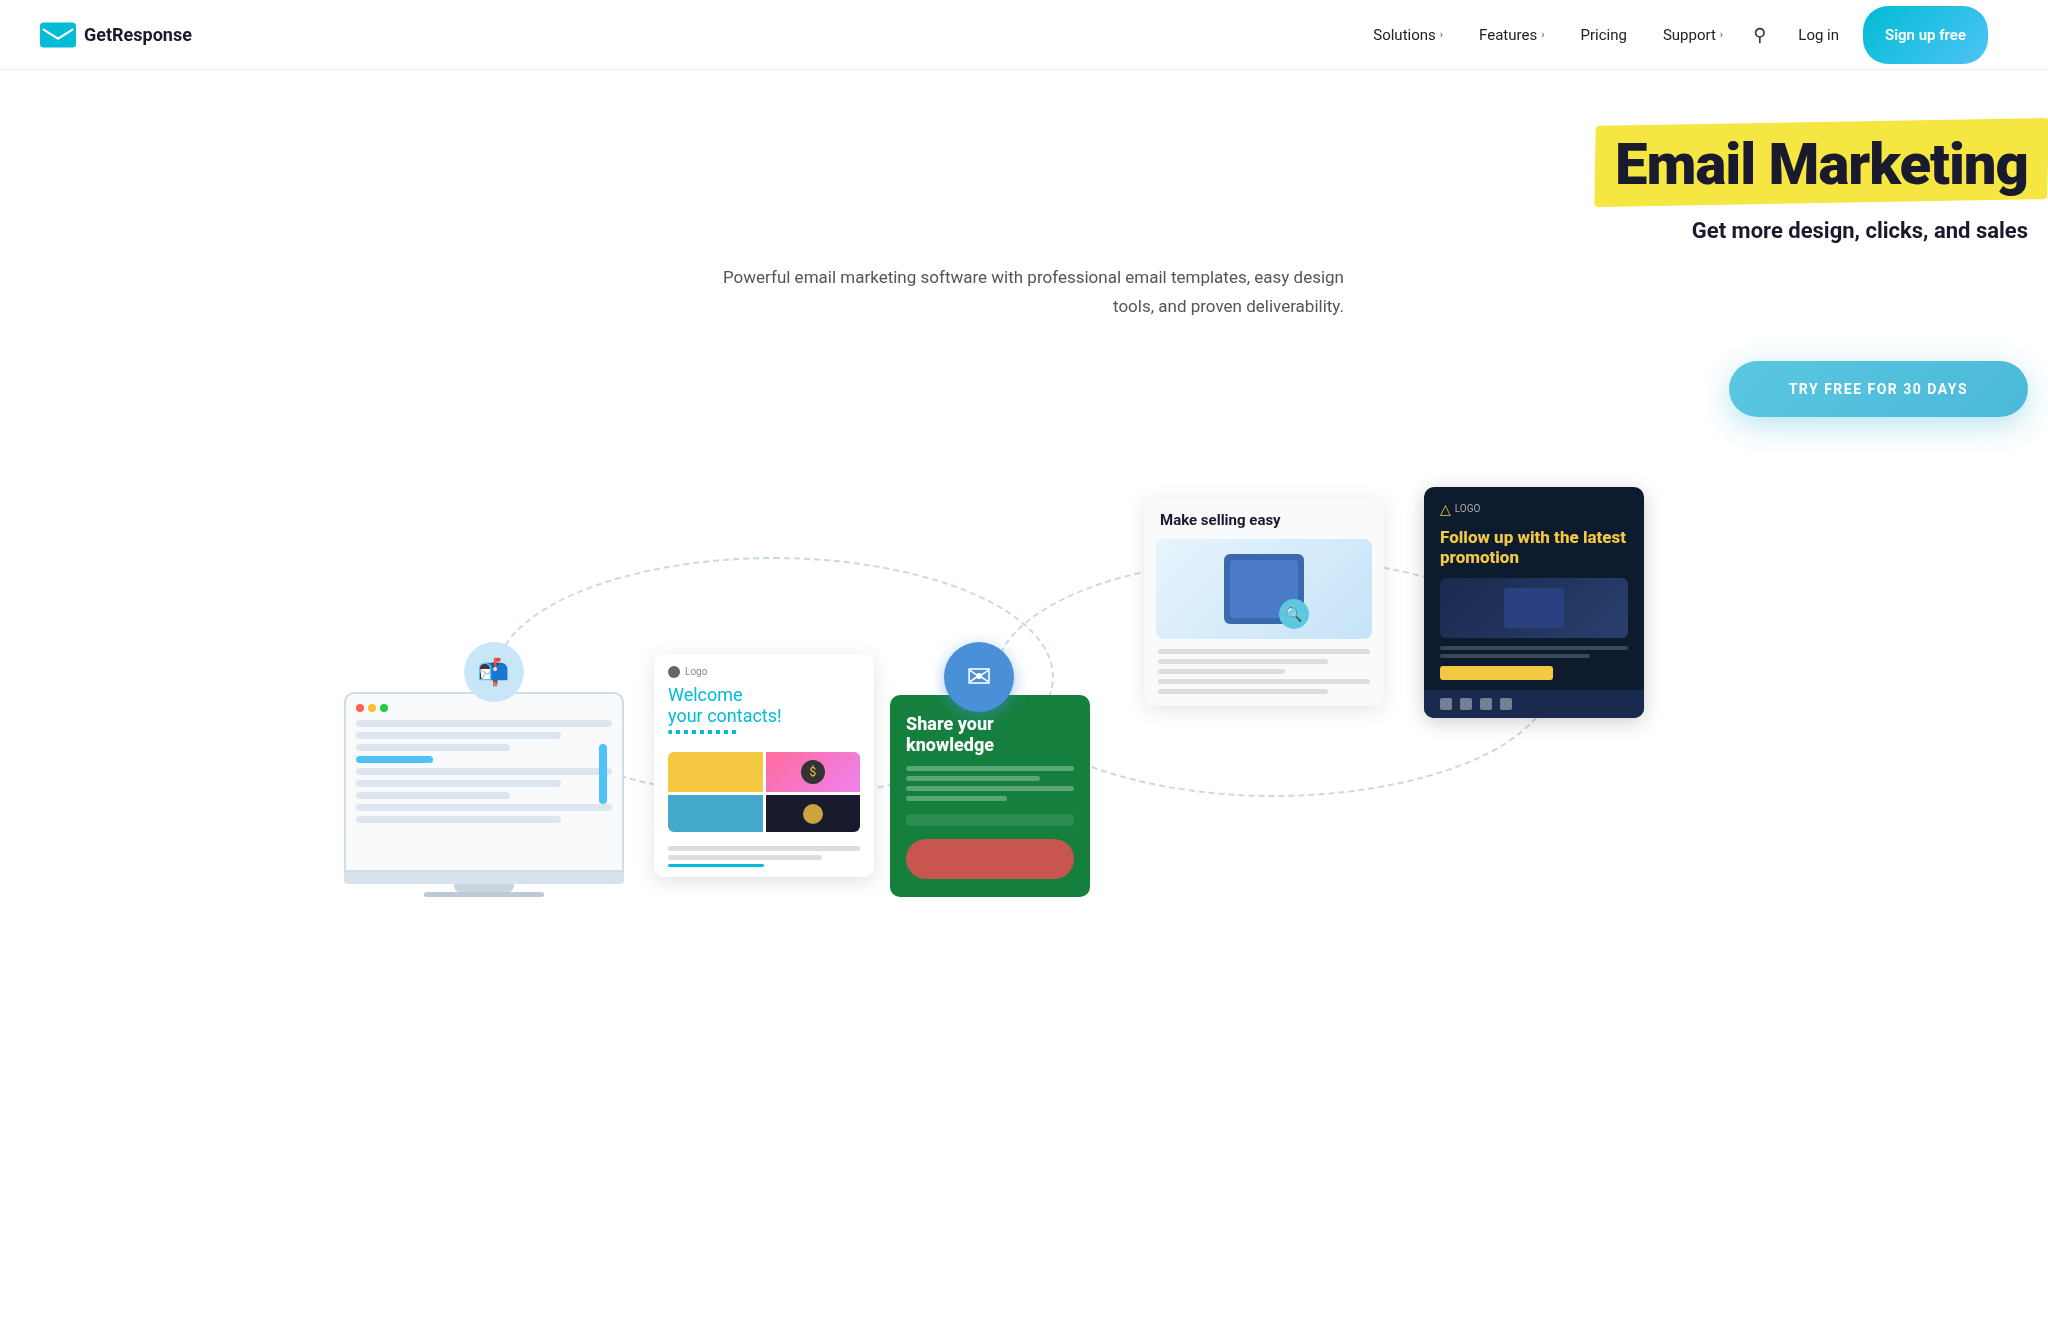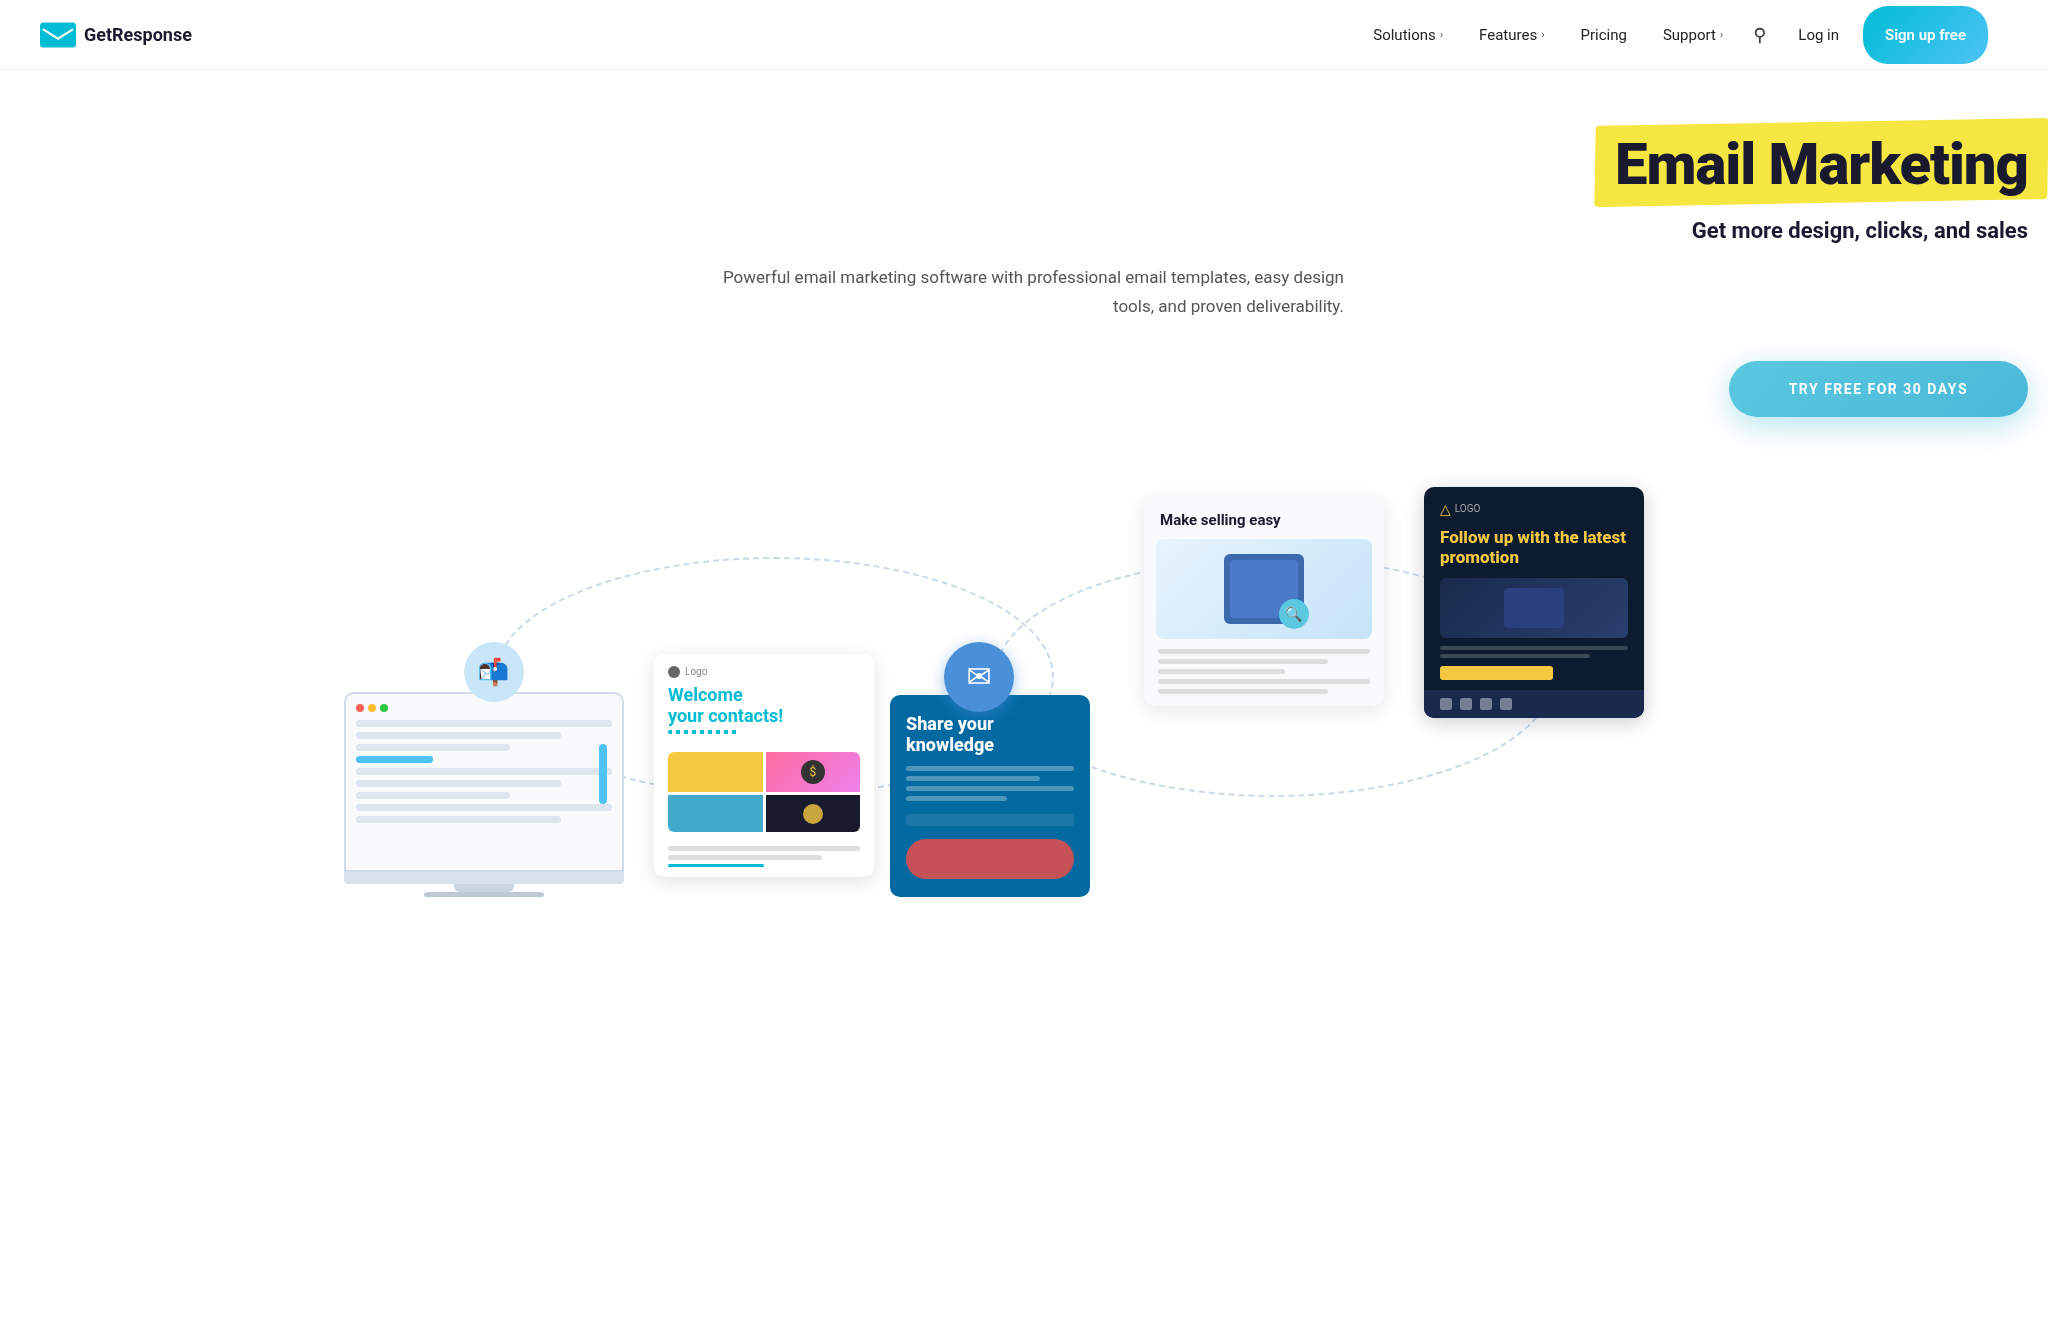--- a/index.html
+++ b/index.html
@@ -286,21 +286,21 @@
       display: flex;
       align-items: center;
       gap: 5px;
       font-size: 10px;
       color: #888;
       margin-bottom: 6px;
     }
     .card-logo-dot { width: 12px; height: 12px; background: #666; border-radius: 50%; }
     .card-welcome-title {
       font-size: 18px;
-      font-weight: 700;
+      font-weight: 400;
       color: #00bcd4;
       line-height: 1.2;
     }
     .wavy-underline {
       width: 70px;
       height: 4px;
       background: repeating-linear-gradient(90deg, #00bcd4 0, #00bcd4 4px, transparent 4px, transparent 8px);
       margin: 3px 0 6px;
       border-radius: 2px;
     }
@@ -326,21 +326,21 @@
       gap: 4px;
     }
     .cw-line { height: 5px; border-radius: 3px; background: #ddd; }
     .cw-line.w100 { width: 100%; }
     .cw-line.w80 { width: 80%; }
     .cw-line.teal { background: #00bcd4; width: 50%; height: 3px; }
 
     
     .card-share {
       width: 200px;
-      background: #0369a1;
+      background: #15803d;
       border-radius: 10px;
       padding: 18px 16px;
       color: #fff;
       position: relative;
       bottom: 0;
     }
     .card-share-title {
       font-size: 18px;
       font-weight: 800;
       line-height: 1.2;

